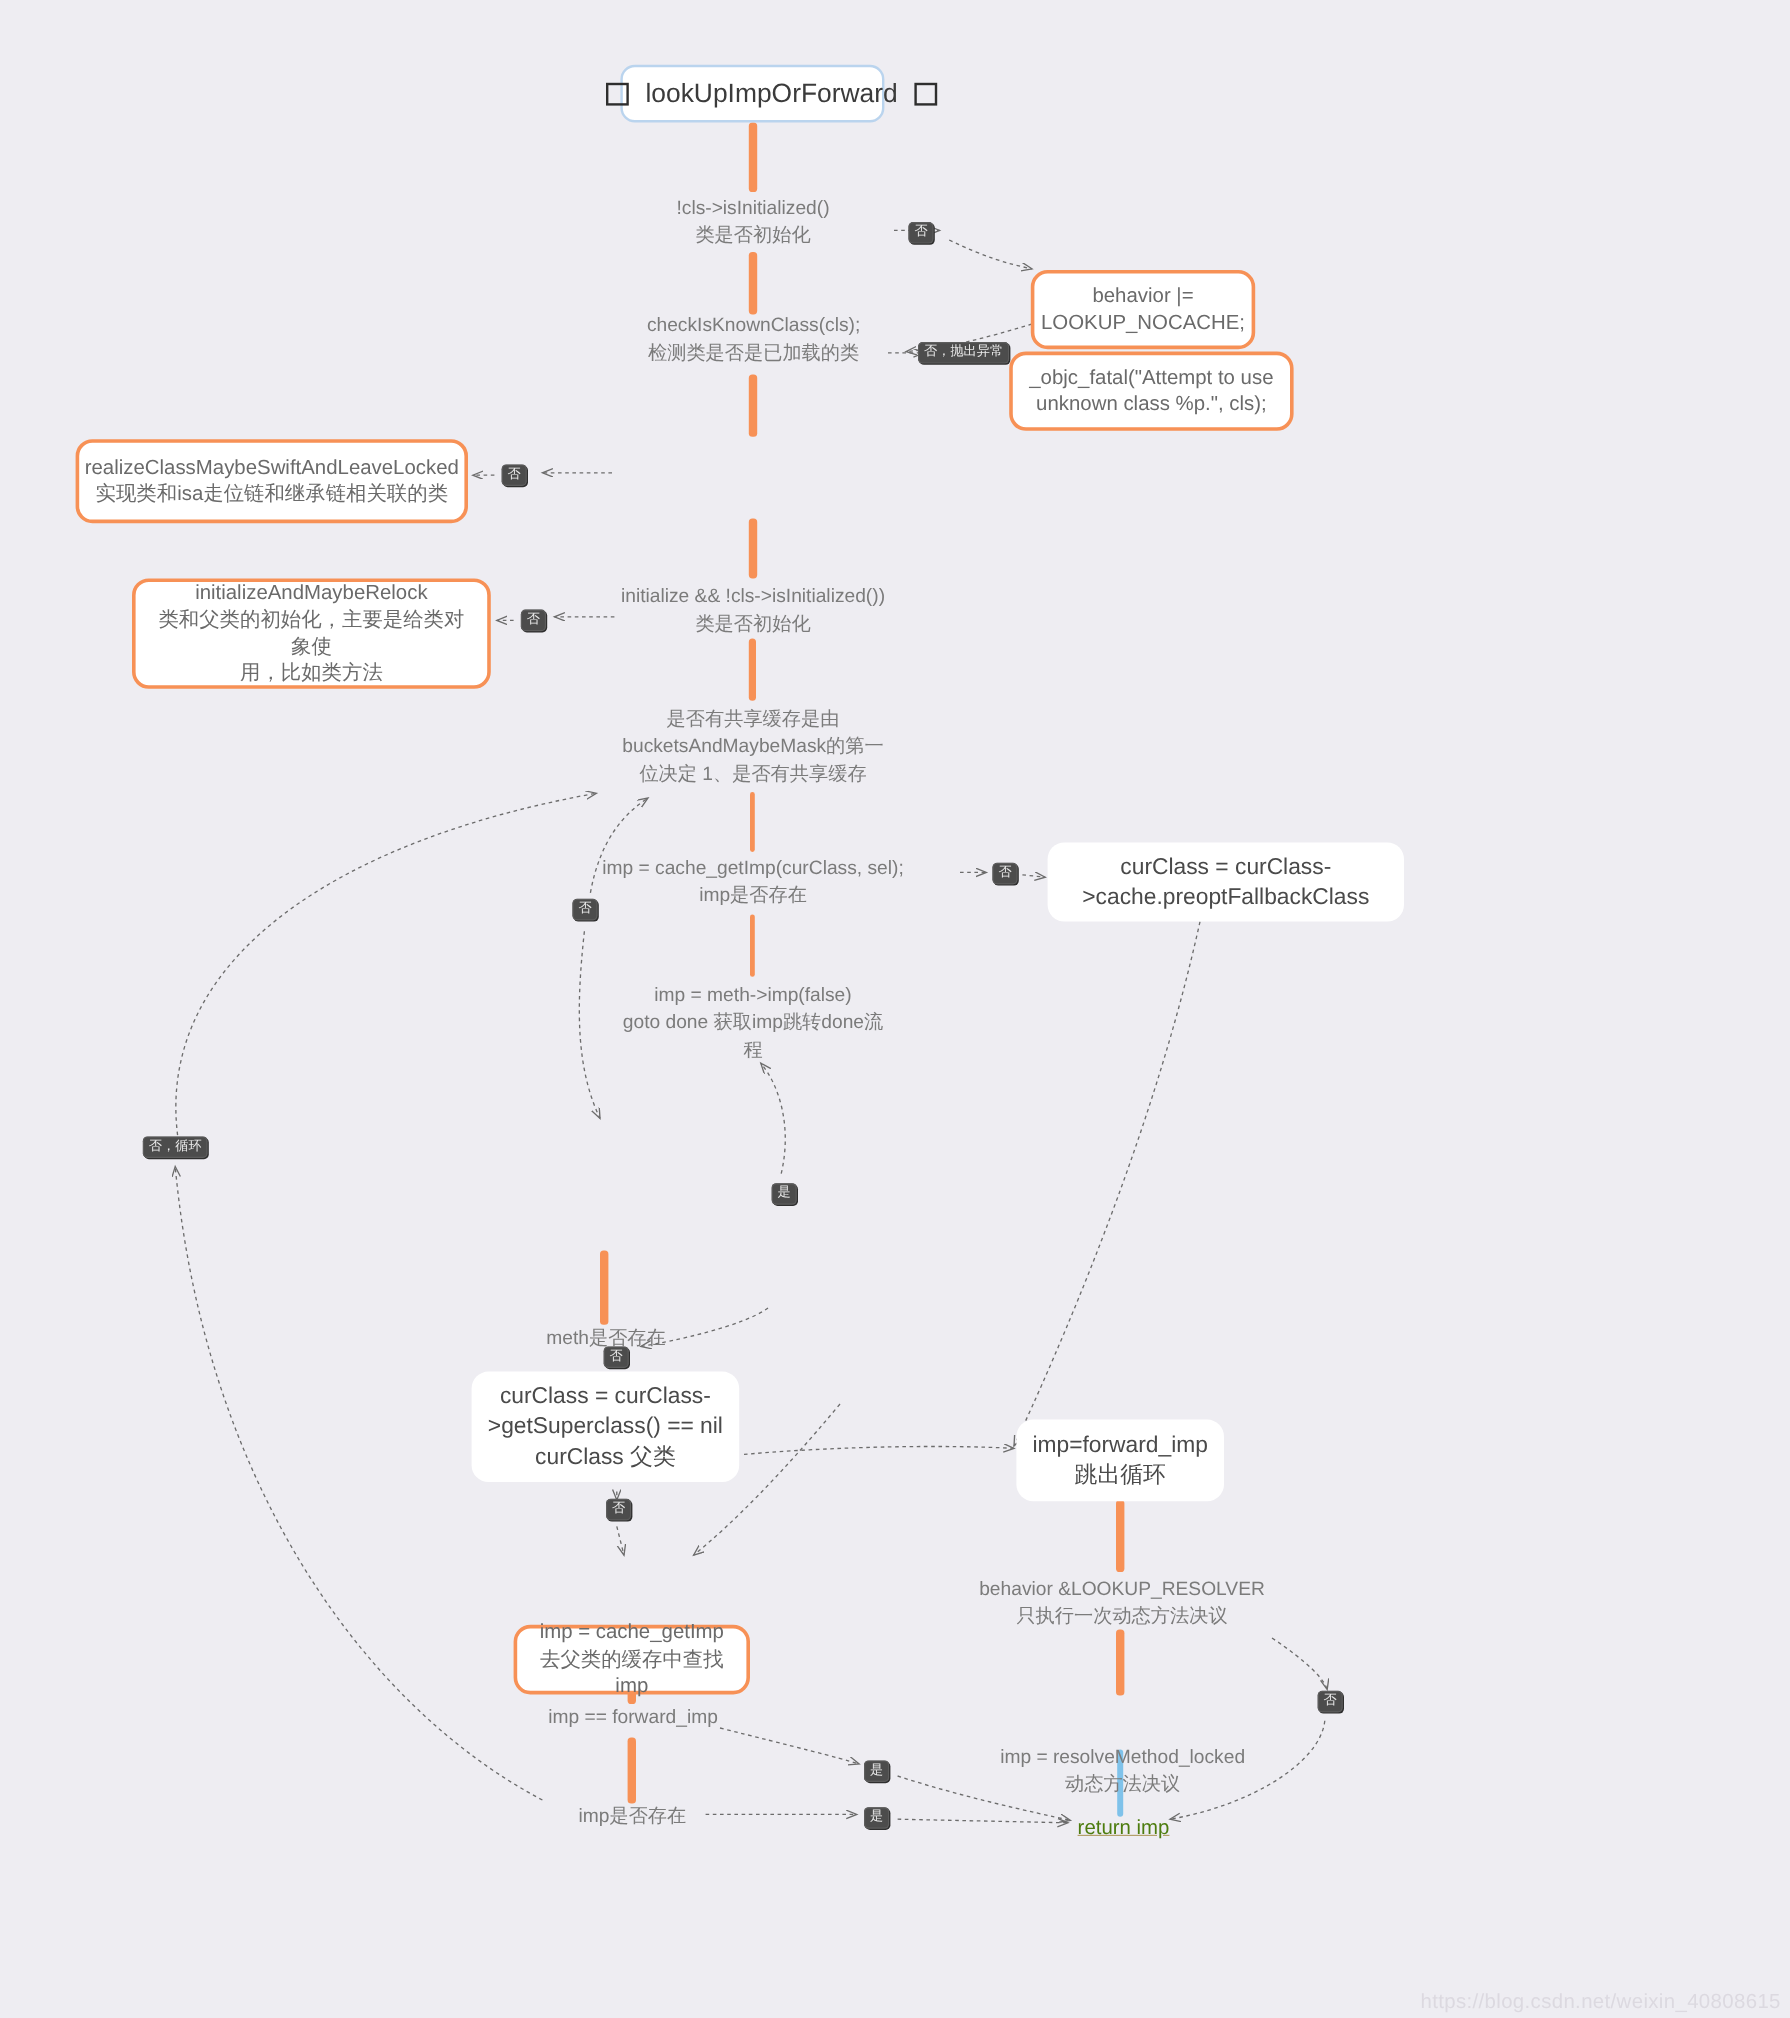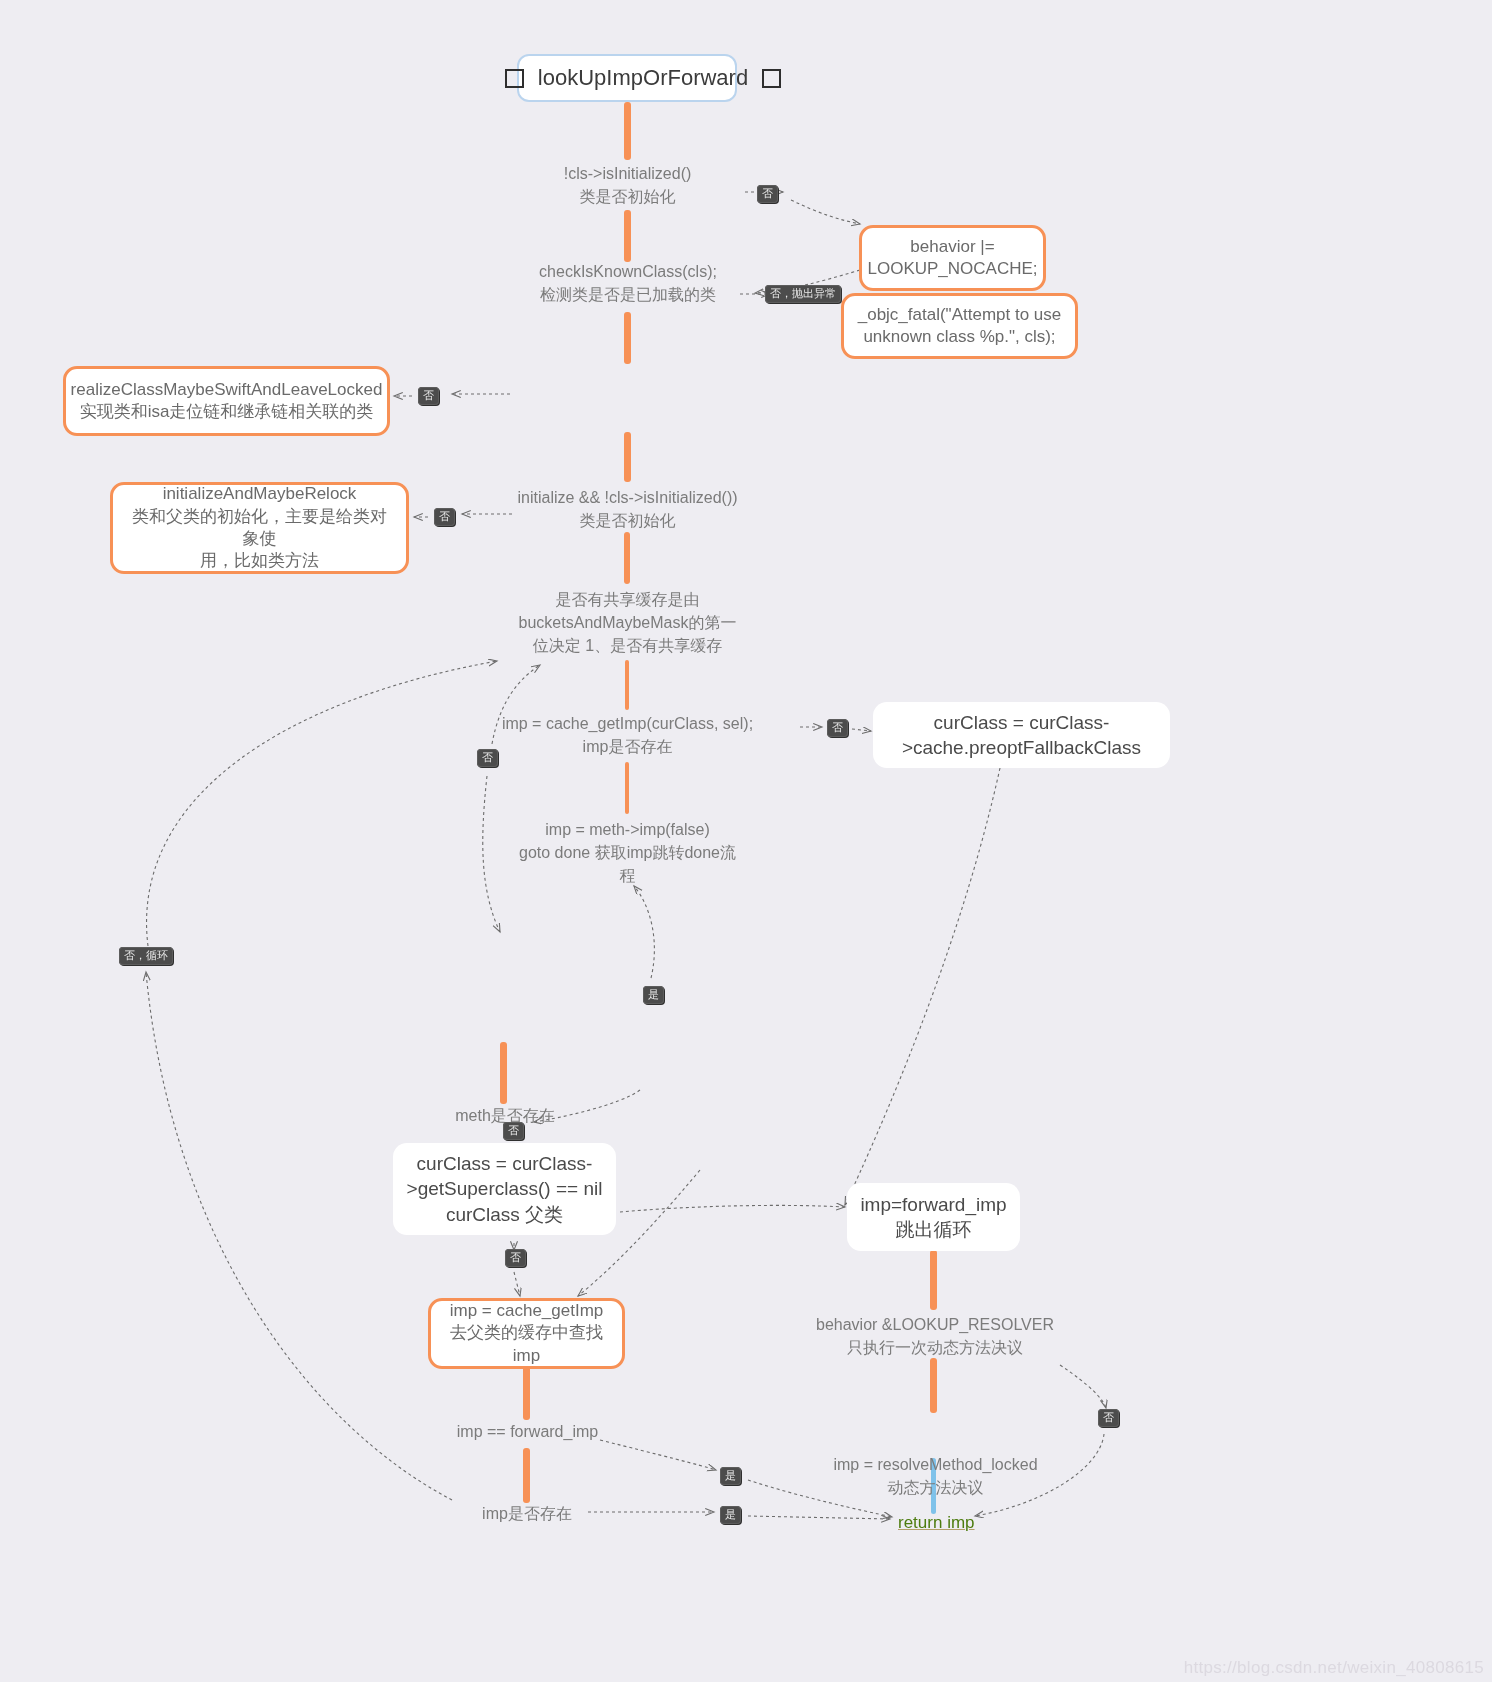--- a/index.html
+++ b/index.html
@@ -234,21 +234,21 @@
 用，比如类方法</div>
 
   <div class="node plain" style="left:873px;top:702px;width:297px;height:66px;">curClass = curClass-
 &gt;cache.preoptFallbackClass</div>
 
 
   <div class="node plain" style="left:393px;top:1143px;width:223px;height:92px;">curClass = curClass-
 &gt;getSuperclass() == nil
 curClass 父类</div>
 
-  <div class="node orange" style="left:428px;top:1298px;width:197px;height:71px;">imp = cache_getImp
+  <div class="node orange" style="left:428px;top:1354px;width:197px;height:58px;">imp = cache_getImp
 去父类的缓存中查找imp</div>
 
   <div class="node plain" style="left:847px;top:1183px;width:173px;height:68px;">imp=forward_imp
 跳出循环</div>
 
   <div class="chip" style="left:757px;top:185px;">否</div>
   <div class="chip" style="left:765px;top:285px;">否，抛出异常</div>
   <div class="chip" style="left:418px;top:387px;">否</div>
   <div class="chip" style="left:434px;top:508px;">否</div>
   <div class="chip" style="left:827px;top:719px;">否</div>

